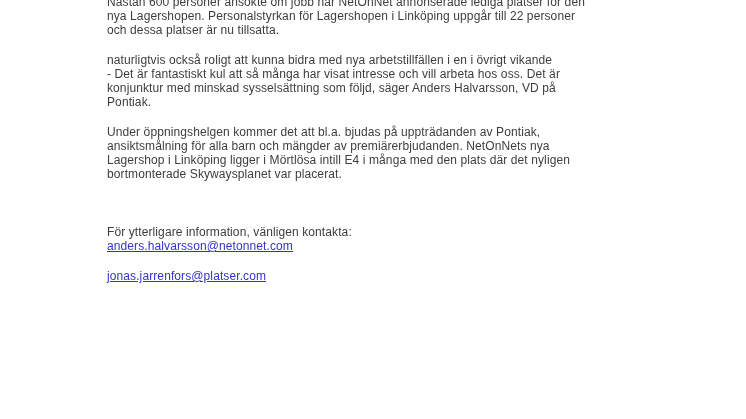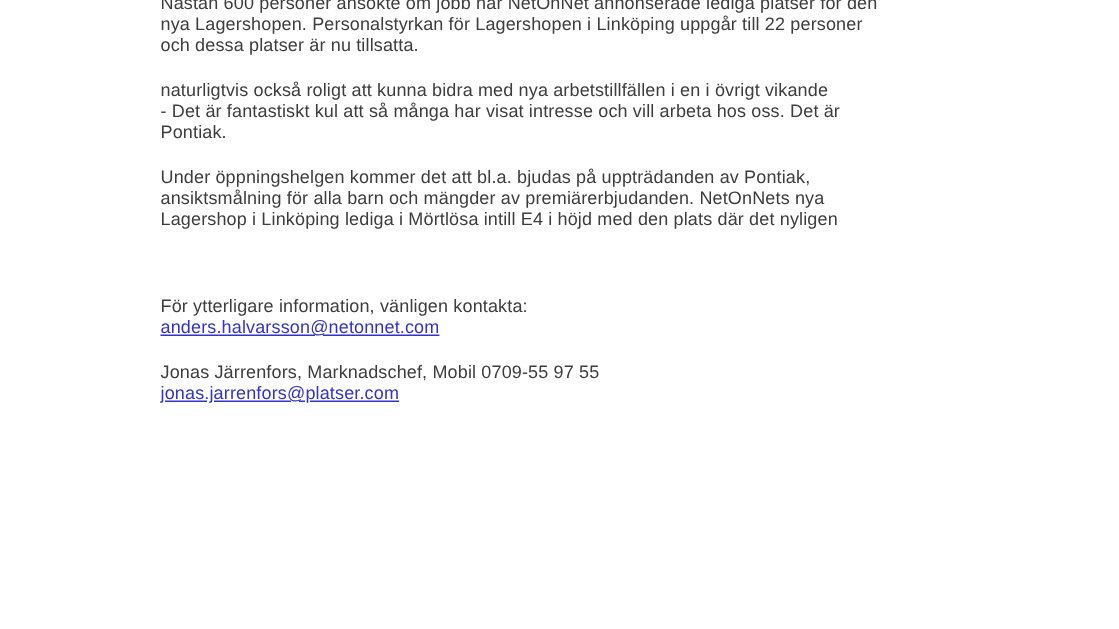--- a/index.html
+++ b/index.html
@@ -49,32 +49,33 @@
 
   <p class="para">
     <span class="line">Nästan 600 personer ansökte om jobb när NetOnNet annonserade lediga platser för den</span>
     <span class="line">nya Lagershopen. Personalstyrkan för Lagershopen i Linköping uppgår till 22 personer</span>
     <span class="line">och dessa platser är nu tillsatta.</span>
   </p>
 
   <p class="para">
     <span class="line">naturligtvis också roligt att kunna bidra med nya arbetstillfällen i en i övrigt vikande</span>
     <span class="line">- Det är fantastiskt kul att så många har visat intresse och vill arbeta hos oss. Det är</span>
+    <span class="line">konjunktur med minskad sysselsättning som följd, säger Anders Halvarsson, VD på</span>
     <span class="line">Pontiak.</span>
   </p>
 
   <p class="para">
     <span class="line">Under öppningshelgen kommer det att bl.a. bjudas på uppträdanden av Pontiak,</span>
     <span class="line">ansiktsmålning för alla barn och mängder av premiärerbjudanden. NetOnNets nya</span>
-    <span class="line">Lagershop i Linköping lediga i Mörtlösa intill E4 i höjd med den plats där det nyligen</span>
+    <span class="line">Lagershop i Linköping ligger i Mörtlösa intill E4 i många med den plats där det nyligen</span>
+    <span class="line">bortmonterade Skywaysplanet var placerat.</span>
   </p>
 
   <div class="contact-block">
     <span class="line">För ytterligare information, vänligen kontakta:</span>
     <a class="line email-link" href="#">anders.halvarsson@netonnet.com</a>
   </div>
 
   <div class="contact-block second">
-    <span class="line">Jonas Järrenfors, Marknadschef, Mobil 0709-55 97 55</span>
     <a class="line email-link" href="#">jonas.jarrenfors@platser.com</a>
   </div>
 
 </div>
 
 </body></html>

